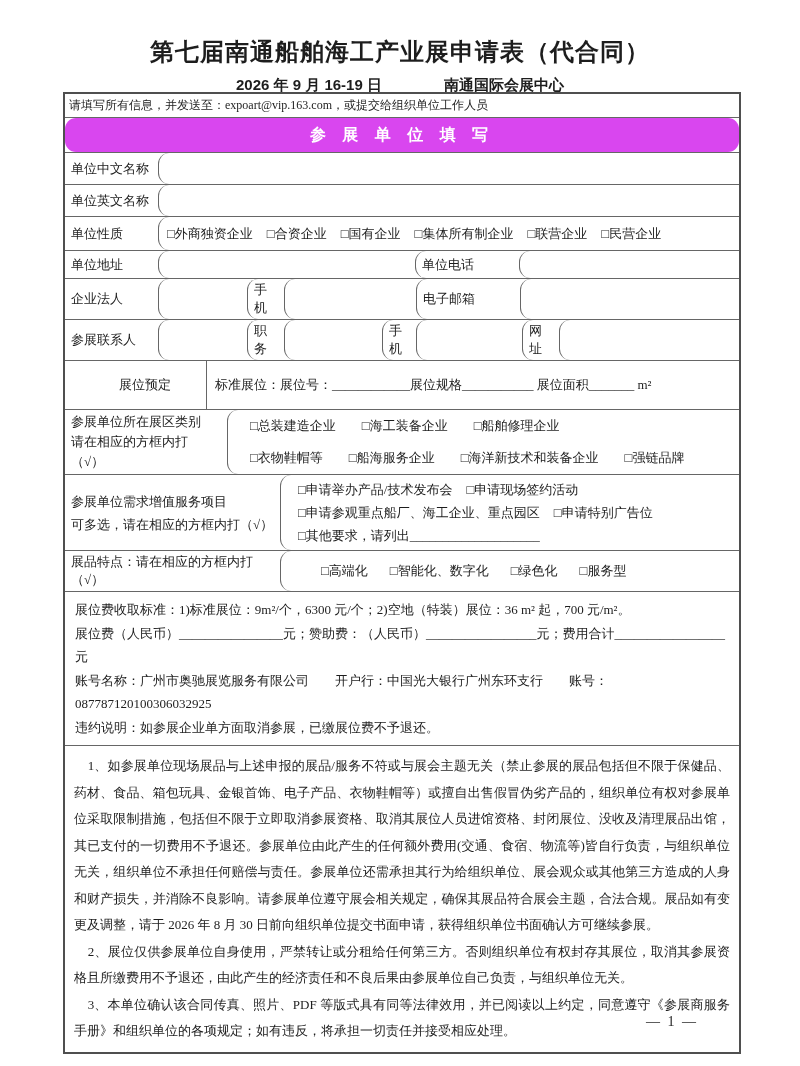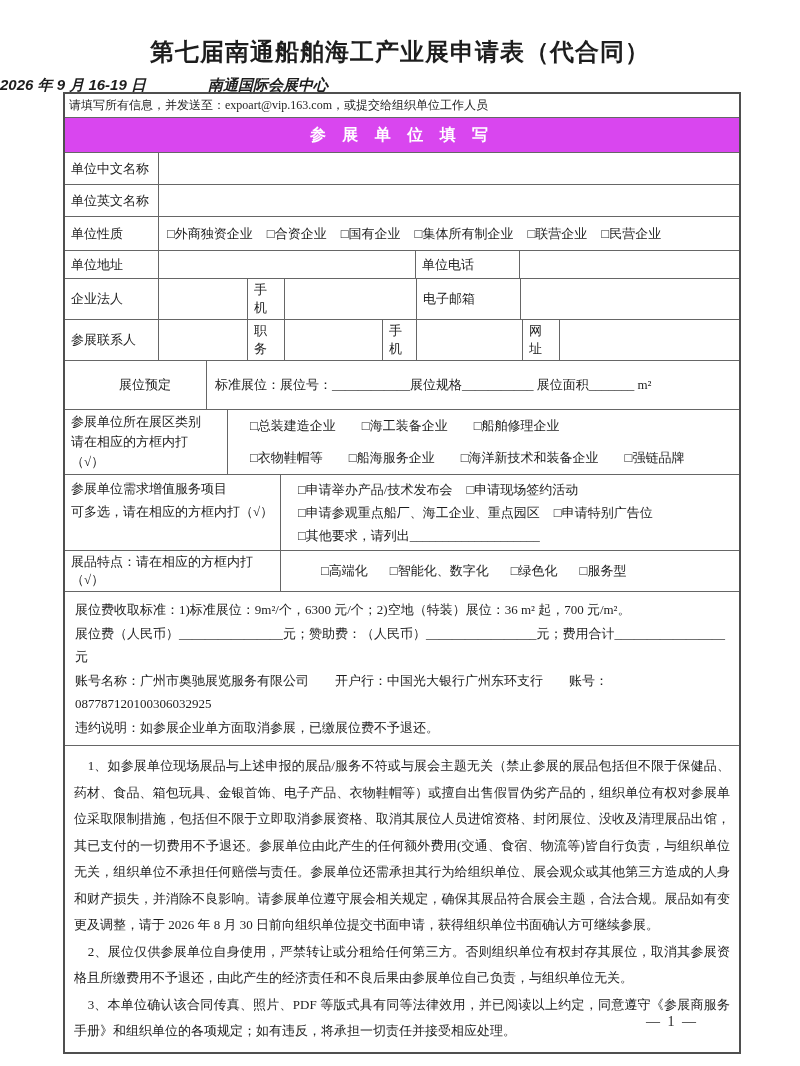--- a/index.html
+++ b/index.html
@@ -7,51 +7,50 @@
   .page {
     width:800px; height:1066px; position:relative; background:#ffffff;
     font-family:"Liberation Serif","DejaVu Serif",serif;
     color:#1d1d1d; overflow:hidden;
   }
   .title {
     padding-top:36px; text-align:center; font-size:24px; font-weight:bold;
     font-family:"Liberation Sans","DejaVu Sans",sans-serif; letter-spacing:1px;
   }
   .subtitle {
-    margin-top:8px; font-size:15px; font-weight:bold;
+    margin-top:8px; text-align:center; font-size:15px; font-weight:bold;
     font-family:"Liberation Sans","DejaVu Sans",sans-serif;
-    font-style:italic;
   }
   .subtitle .venue { margin-left:62px; }
   .form {
     position:absolute; left:63px; top:92px; width:678px;
     border:2px solid #4f4f4f; background:#fff; font-size:13px;
   }
   .row { display:flex; border-top:1px solid #666; align-items:stretch; }
   .row:first-child { border-top:none; }
-  .cell { border-left:1px solid #666; display:flex; align-items:center; padding:2px 6px; }
+  .cell { border-left:1px solid #666; display:flex; align-items:center; padding:2px 6px;border-radius:11px; }
   .cell:first-child { border-left:none; }
   .lbl { flex:none; }
   .fill { flex:1; }
   .note-row { font-size:12px; padding:3px 4px; min-height:20px; }
   .section-bar {
     background:#d946ef; color:#ffffff; min-height:34px;
     display:flex; align-items:center; justify-content:center;
     font-weight:bold; font-size:16px; letter-spacing:6px;
     font-family:"Liberation Sans","DejaVu Sans",sans-serif;
   }
   .h32 { min-height:32px; } .h34 { min-height:34px; } .h28 { min-height:28px; }
   .w93 { width:93px; } .w89 { width:89px; } .w37 { width:37px; }
   .w104 { width:104px; } .w132 { width:132px; } .w98 { width:98px; }
   .w34c { width:34px; } .w106 { width:106px; } .w37b { width:37px; }
   .w162 { width:162px; } .w215 { width:215px; }
   .booth-right { flex:1; display:flex; flex-direction:column; border-left:1px solid #666; }
   .booth-line { flex:1; display:flex; align-items:center; padding:2px 8px; min-height:24px; }
   .booth-line + .booth-line { border-top:1px solid #666; }
-  .two-line { flex-direction:column; align-items:flex-start; line-height:20px; }
+  .two-line { flex-direction:column; align-items:flex-start; justify-content:center; line-height:20px; }
   .opts { line-height:20px; padding:3px 8px; flex-wrap:wrap; }
   .opts span { margin-right:14px; display:inline; }
   .fee-block { display:block; padding:6px 10px; line-height:23.5px; }
   .terms { display:block; padding:7px 9px; line-height:26.5px; text-align:justify; }
   .terms p { text-indent:1.05em; }
   .footer {
     position:absolute; right:102px; bottom:36px; font-size:14px; color:#1d1d1d;
     letter-spacing:2px;
   }
   .cb { white-space:normal; }

